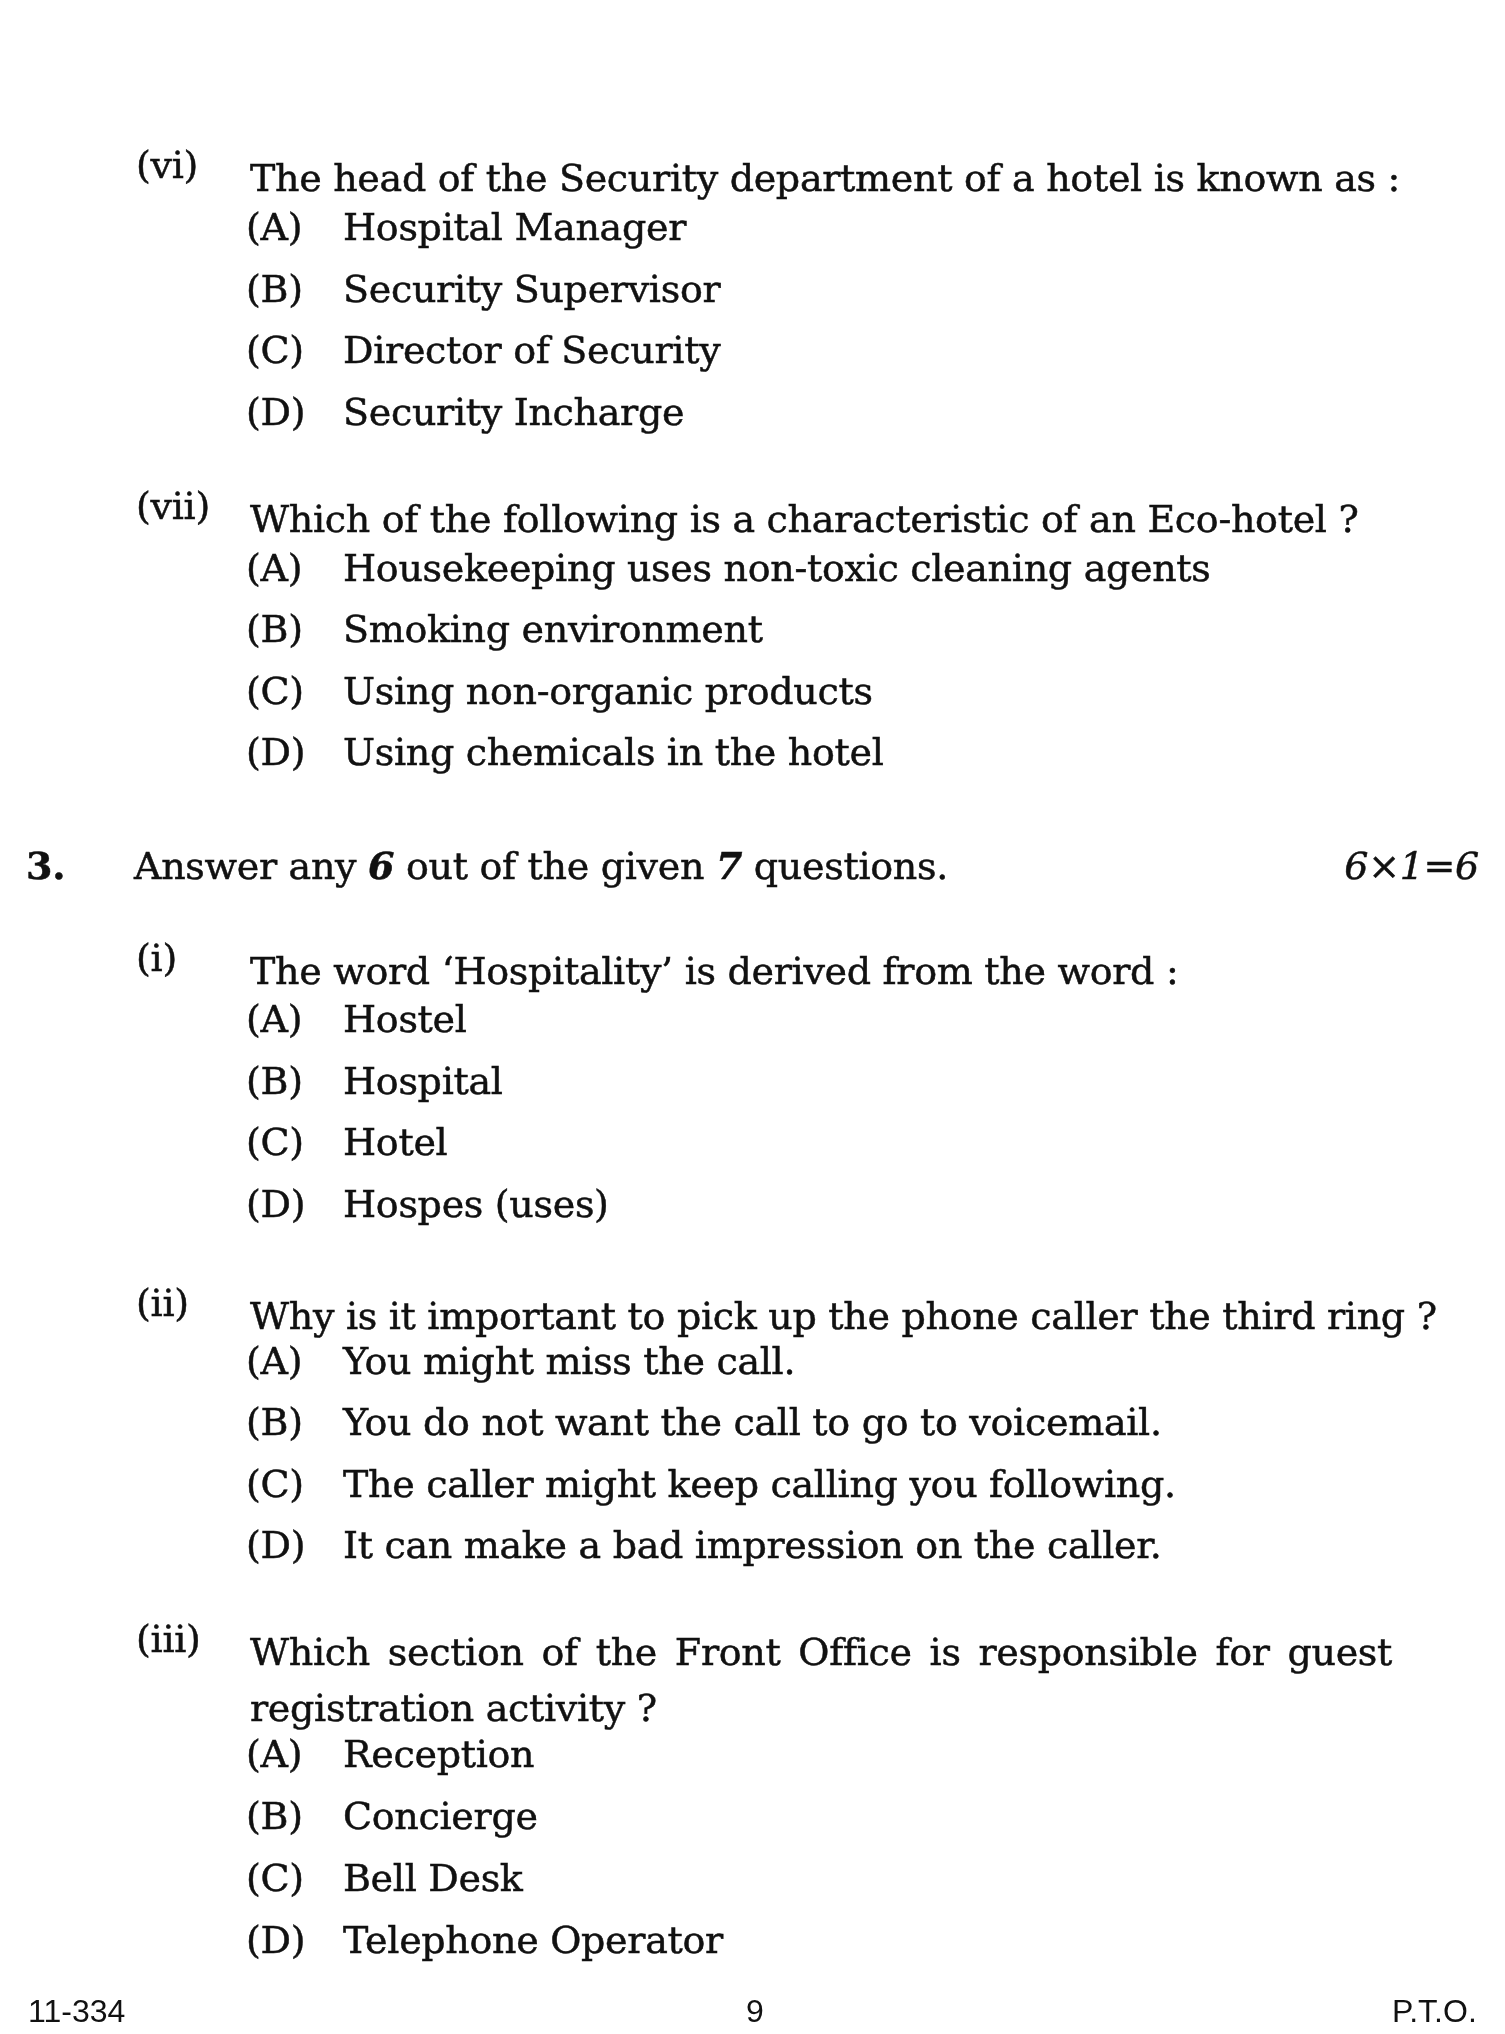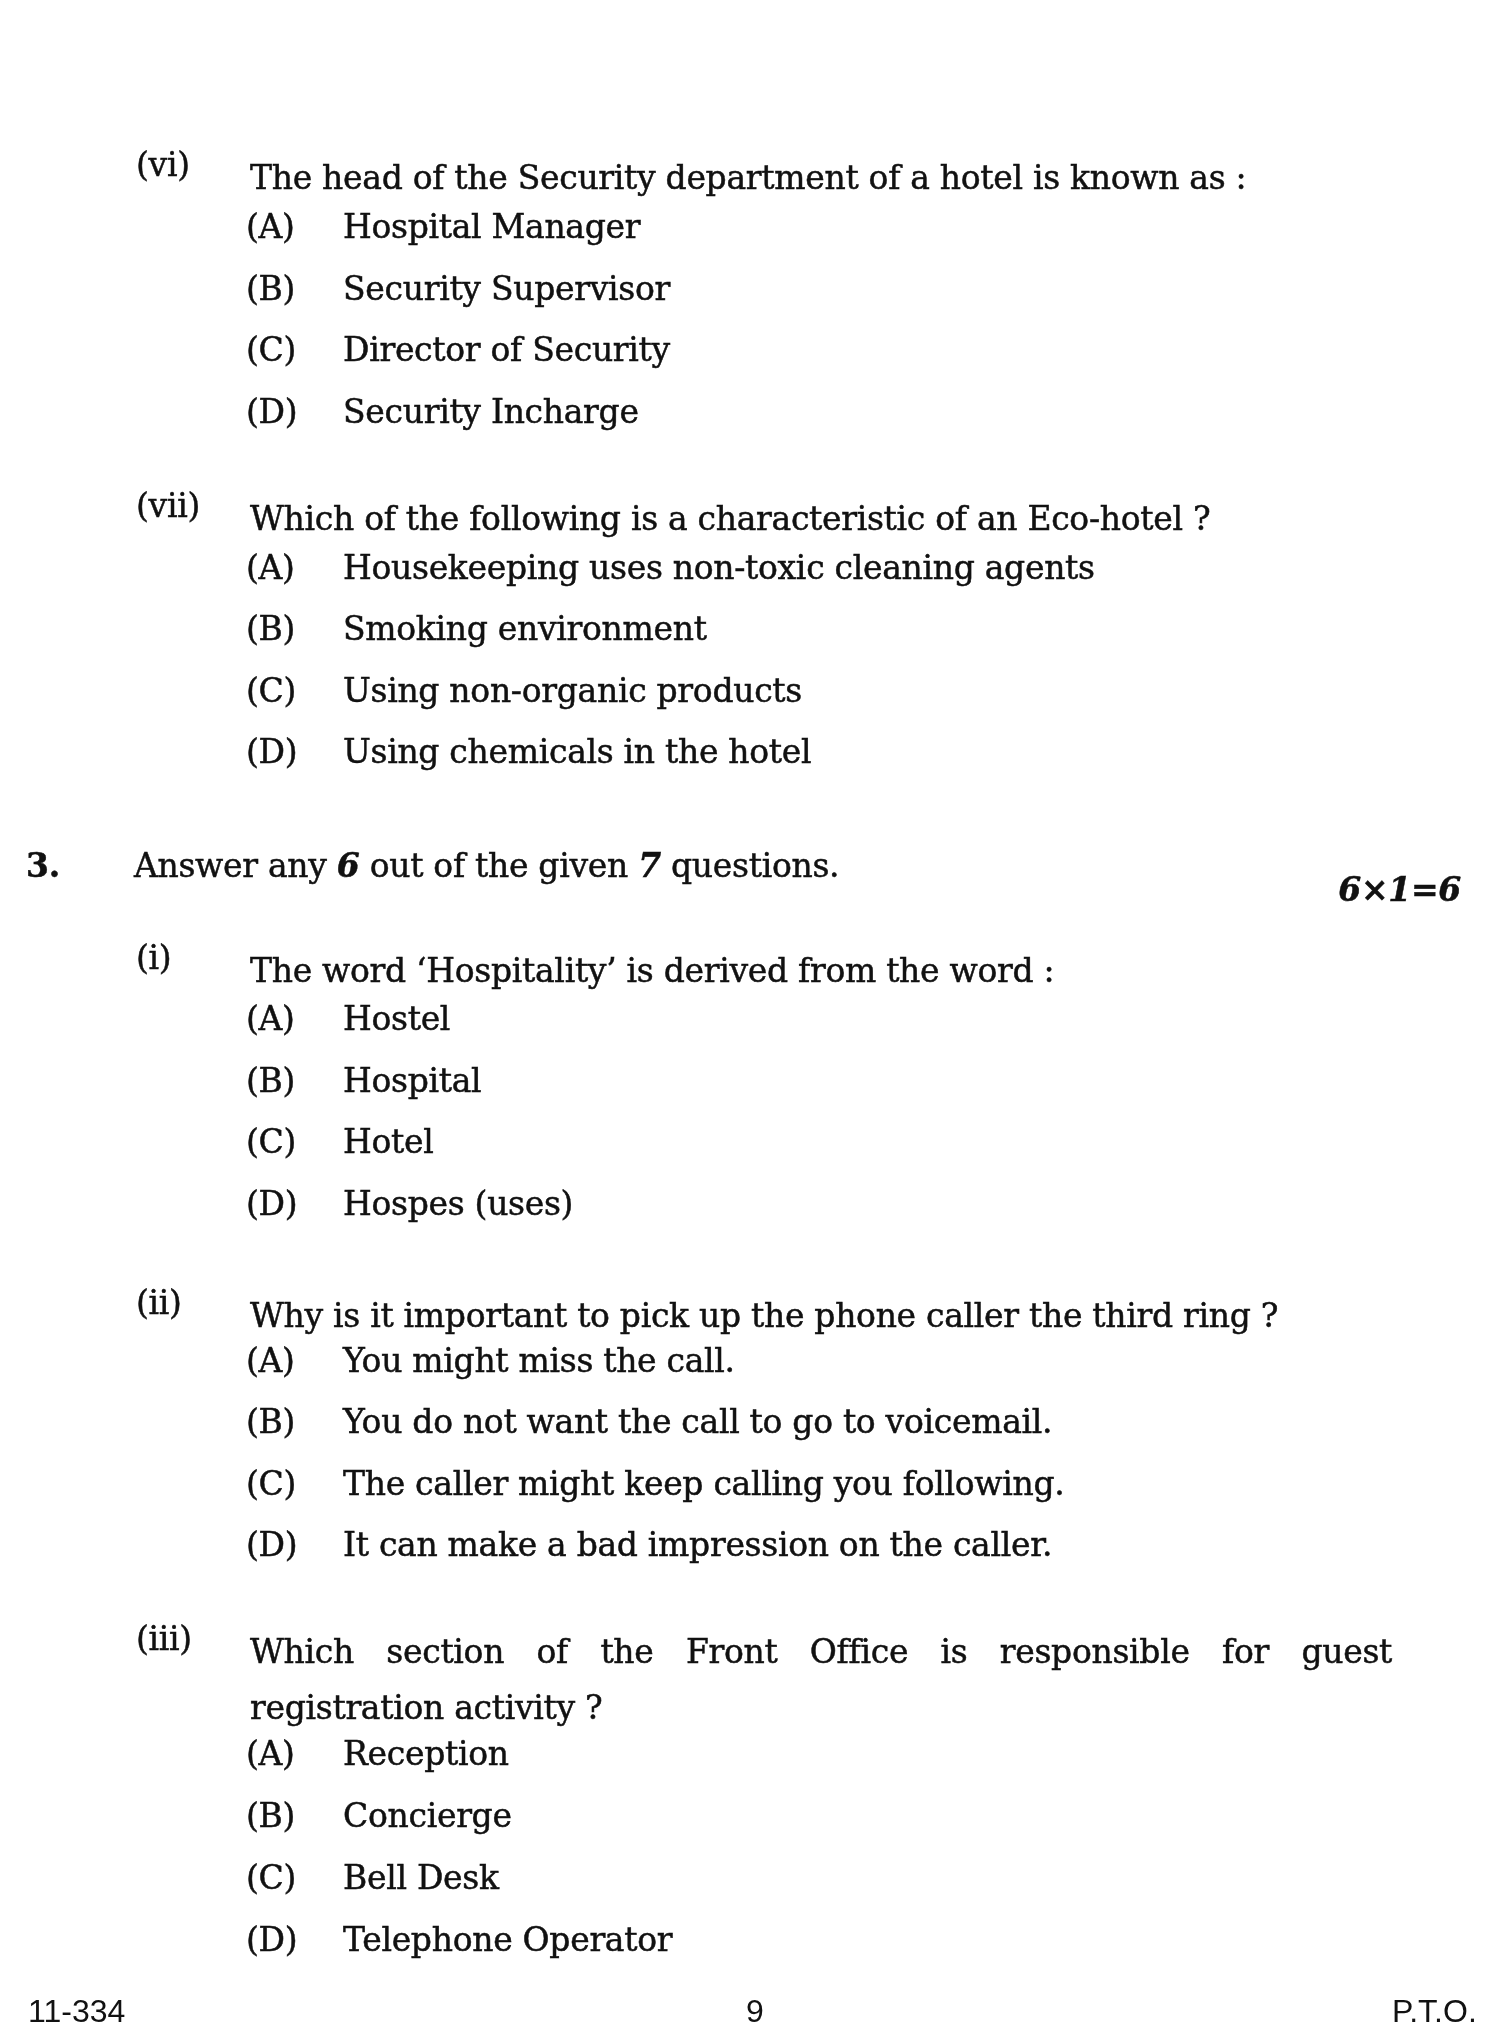--- a/index.html
+++ b/index.html
@@ -1,35 +1,35 @@
 <!DOCTYPE html>
 <html><head>
 <meta charset="utf-8">
 <style>
   html, body { margin: 0; padding: 0; background: #ffffff; }
   body { width: 1505px; height: 2034px; position: relative; overflow: hidden; }
   .page { position: absolute; left: 0; top: 0; width: 1505px; height: 2034px; background: #ffffff; color: #111111; }
   .t {
     position: absolute;
     font-family: "DejaVu Serif", "Liberation Serif", serif;
-    font-size: 33px;
+    font-size: 38px;
     line-height: 30px;
     white-space: nowrap;
     color: #111111;
     -webkit-text-stroke: 0.5px #111111;
     letter-spacing: -0.3px;
   }
   .num { left: 136px; }
   .qtext { left: 250px; margin-top: 13px; }
   .optletter { left: 246px; }
   .opttext { left: 343px; }
   .sec-num { left: 26px; font-weight: bold; }
   .sec-text { left: 134px; }
   .bi { font-weight: bold; font-style: italic; }
-  .marks { right: 44px; left: auto; font-style: italic; font-weight: bold; margin-top: 24px; }
+  .marks { right: 26px; left: auto; font-style: italic; font-weight: normal; }
   .justify {
     white-space: normal;
     width: 1142px;
     text-align: justify;
     text-align-last: justify;
   }
   .footer {
     position: absolute;
     top: 1994px;
     font-family: "Liberation Sans", "DejaVu Sans", sans-serif;

